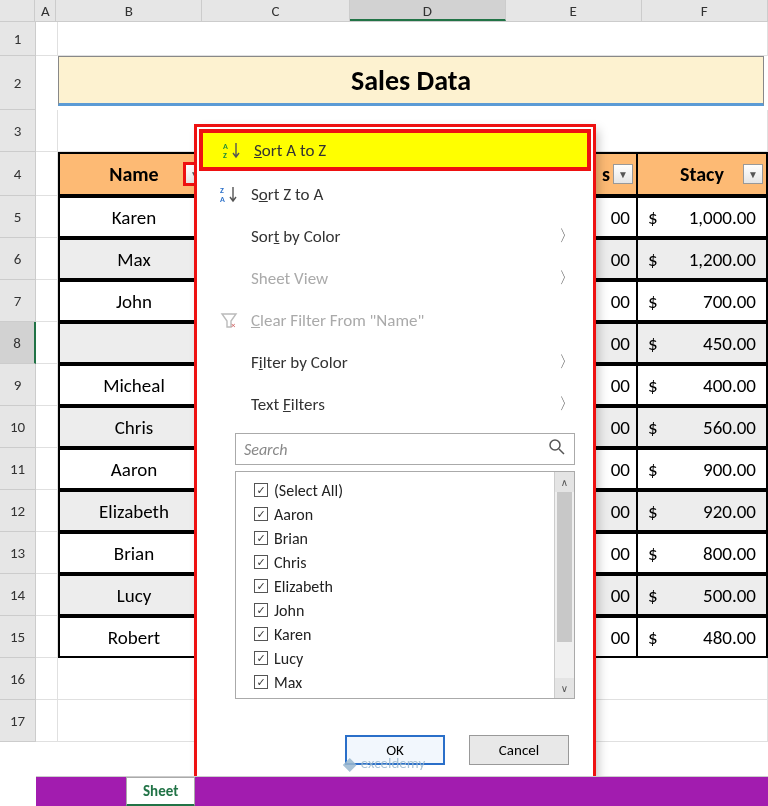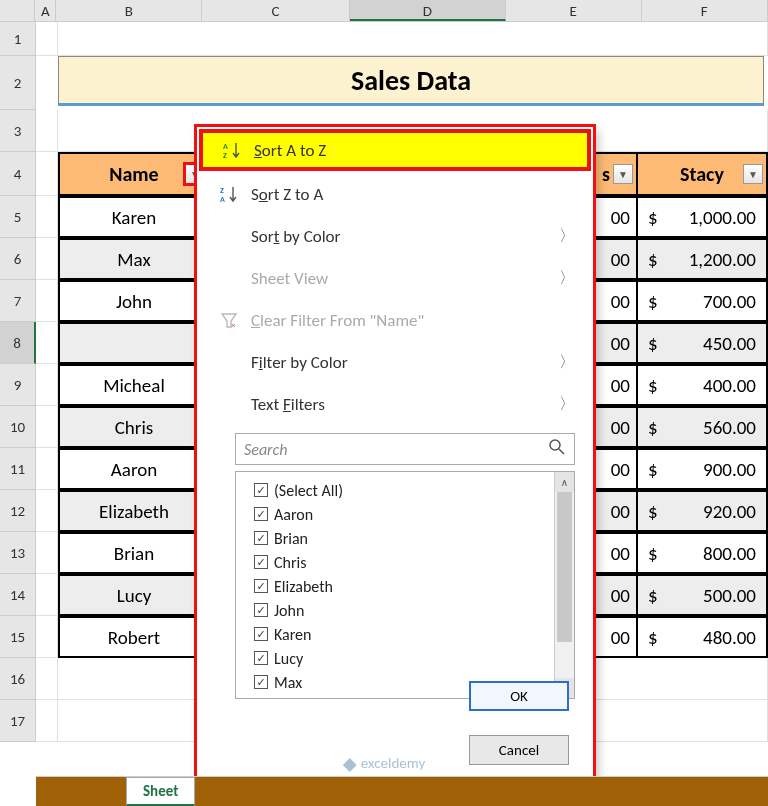--- a/index.html
+++ b/index.html
@@ -143,41 +143,41 @@
   }
   .fpanel .checklist .ci { display:flex; align-items:center; height:24px; gap:6px;}
   .fpanel .checklist .ci .cb { width:14px; height:14px; border:1px solid #555; display:flex; align-items:center; justify-content:center; font-size:11px; color:#333;}
   .fpanel .checklist .sbar { position:absolute; right:0; top:0; width:20px; height:100%; background:#f0f0f0; border-left:1px solid #ccc;}
   .fpanel .checklist .sbar .up,.fpanel .checklist .sbar .dn{height:20px;display:flex;align-items:center;justify-content:center;font-size:10px;color:#555;background:#e4e4e4;}
   .fpanel .checklist .sbar .dn{position:absolute;bottom:0;width:100%;}
   .fpanel .checklist .sbar .thumb{position:absolute;top:20px;left:2px;right:2px;height:150px;background:#c8c8c8;}
 
   .fpanel .btnbar {
     position:absolute; bottom:14px; right:24px;
-    display:flex; gap:24px;flex-direction:column;
+    display:flex; gap:24px;
   }
   .fpanel .btnbar button {
     width:100px; height:30px;
     border:1px solid #999; background:#e8e8e8;
     font-size:15px; font-family:inherit;
   }
   .fpanel .btnbar button.ok { border:2px solid #2a6fc9; background:#f2f7fd;}
 
   
   .wm {
     position:absolute; left:50%; top:754px; transform:translateX(-50%);
     color:#9bb8cf; font-size:15px; display:flex; align-items:flex-end; gap:4px;
     opacity:.85; font-weight:500;
   }
   .wm .logo{width:14px;height:14px;background:#9bb8cf;clip-path:polygon(50% 0,100% 50%,50% 100%,0 50%);}
 
   
   .tabstrip {
     position:absolute; left:36px; bottom:0; right:0; height:30px;
-    background:#a16207; border-top:1px solid #ccc;
+    background:#a21caf; border-top:1px solid #ccc;
     display:flex; align-items:flex-start; padding-left:90px;
   }
   .tabstrip .tab {
     background:#fff; border:1px solid #aaa; border-bottom:none;
     padding:4px 16px; font-size:15px; font-weight:bold; color:#217346;
     border-bottom:3px solid #217346;
   }
 </style>
 </head>
 <body>

